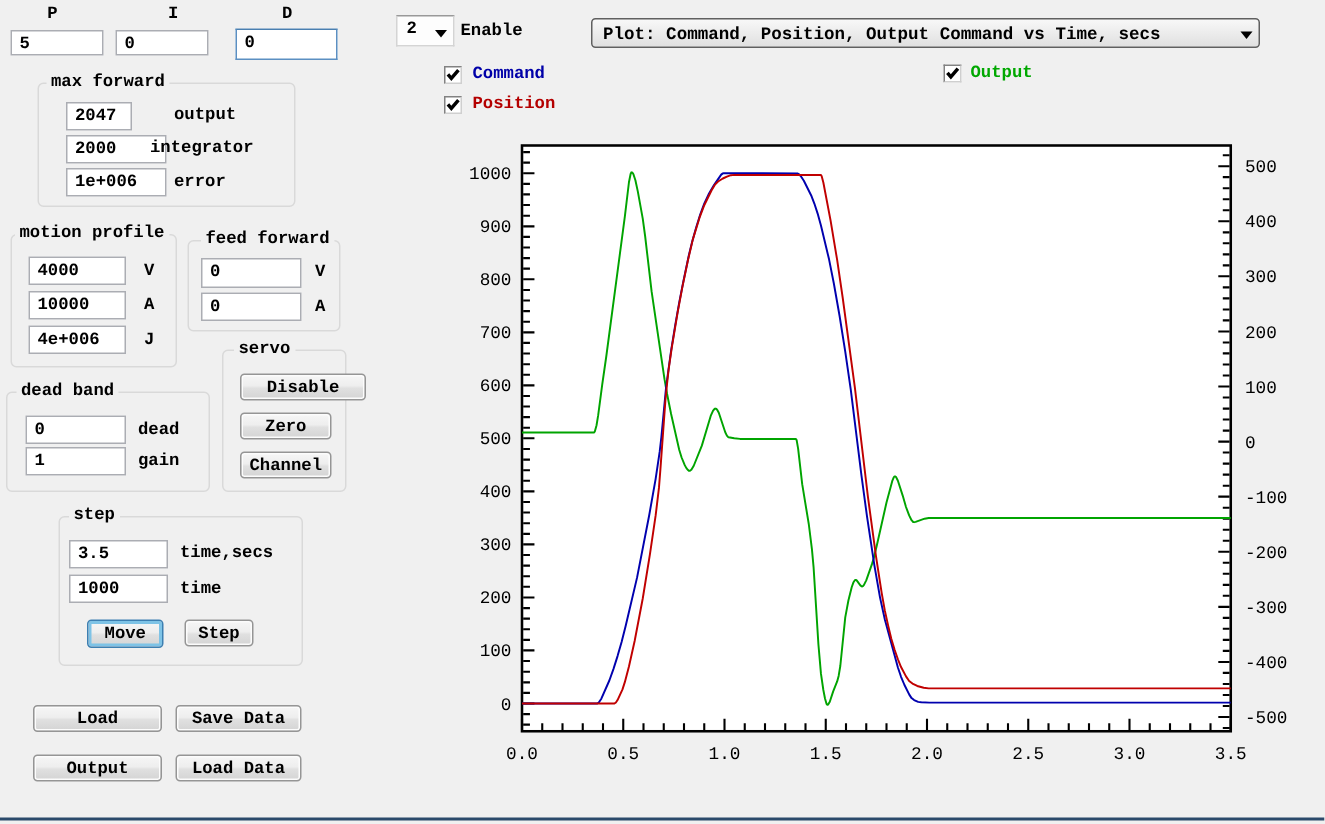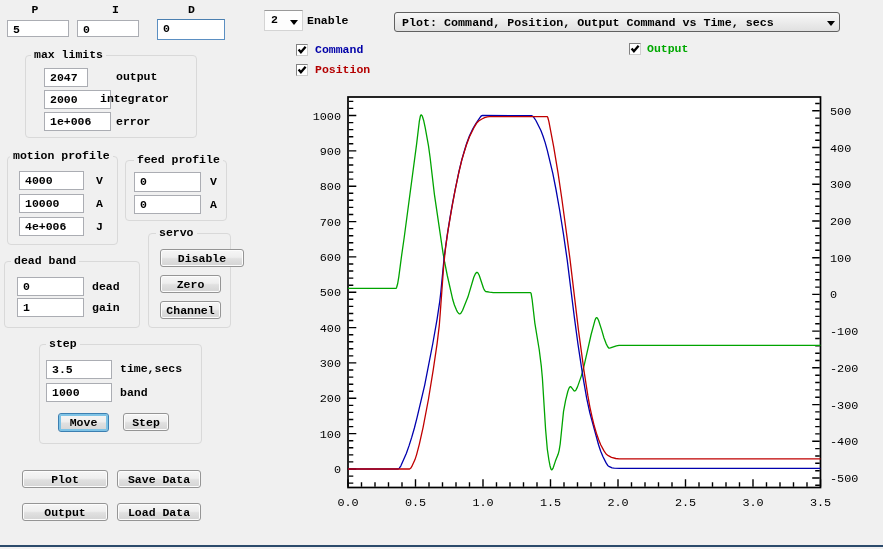--- a/index.html
+++ b/index.html
@@ -85,56 +85,56 @@
     </svg>
   </div>
 <div class="lbl" style="left:315px;top:64px;color:#b40000">Position</div>
 <div class="cb" style="left:629px;top:43px">
     <svg width="12" height="12" viewBox="0 0 12 12">
       <path d="M2.6,5.6 L4.9,8.3 L9.6,2.7" stroke="#000" stroke-width="2.3" fill="none"></path>
     </svg>
   </div>
 <div class="lbl" style="left:647px;top:43px;color:#00a800">Output</div>
 <div class="grp" style="left:25px;top:55px;width:172px;height:83px"></div>
-<div class="gtitle" style="left:31px;top:49px">max limits</div>
+<div class="gtitle" style="left:31px;top:49px">max forward</div>
 <div class="entry" style="left:44px;top:68px;width:44px;height:19px">2047</div>
 <div class="lbl" style="left:116px;top:71px;color:#000">output</div>
 <div class="entry" style="left:44px;top:90px;width:67px;height:19px">2000</div>
 <div class="lbl" style="left:100px;top:93px;color:#000">integrator</div>
 <div class="entry" style="left:44px;top:112px;width:67px;height:19px">1e+006</div>
 <div class="lbl" style="left:116px;top:115.5px;color:#000">error</div>
 <div class="grp" style="left:7px;top:156px;width:111px;height:89px"></div>
 <div class="gtitle" style="left:10px;top:150px">motion profile</div>
 <div class="entry" style="left:19px;top:171px;width:65px;height:19px">4000</div>
 <div class="lbl" style="left:96px;top:175px;color:#000">V</div>
 <div class="entry" style="left:19px;top:194px;width:65px;height:19px">10000</div>
 <div class="lbl" style="left:96px;top:198px;color:#000">A</div>
 <div class="entry" style="left:19px;top:217px;width:65px;height:19px">4e+006</div>
 <div class="lbl" style="left:96px;top:221px;color:#000">J</div>
 <div class="grp" style="left:125px;top:160px;width:102px;height:61px"></div>
-<div class="gtitle" style="left:134px;top:154px">feed profile</div>
+<div class="gtitle" style="left:134px;top:154px">feed forward</div>
 <div class="entry" style="left:134px;top:172px;width:67px;height:20px">0</div>
 <div class="lbl" style="left:210px;top:176px;color:#000">V</div>
 <div class="entry" style="left:134px;top:195px;width:67px;height:19px">0</div>
 <div class="lbl" style="left:210px;top:199px;color:#000">A</div>
 <div class="grp" style="left:148px;top:233px;width:83px;height:95px"></div>
 <div class="gtitle" style="left:156px;top:227px">servo</div>
 <div class="btn" style="left:160px;top:249px;width:84px;height:18px;line-height:17px">Disable</div>
 <div class="btn" style="left:160px;top:275px;width:61px;height:18px;line-height:17px">Zero</div>
 <div class="btn" style="left:160px;top:301px;width:61px;height:18px;line-height:17px">Channel</div>
 <div class="grp" style="left:4px;top:261px;width:136px;height:67px"></div>
 <div class="gtitle" style="left:11px;top:255px">dead band</div>
 <div class="entry" style="left:17px;top:277px;width:67px;height:19px">0</div>
 <div class="lbl" style="left:92px;top:280.5px;color:#000">dead</div>
 <div class="entry" style="left:17px;top:298px;width:67px;height:19px">1</div>
 <div class="lbl" style="left:92px;top:301.5px;color:#000">gain</div>
 <div class="grp" style="left:39px;top:344px;width:163px;height:100px"></div>
 <div class="gtitle" style="left:46px;top:338px">step</div>
 <div class="entry" style="left:46px;top:360px;width:66px;height:19px">3.5</div>
 <div class="lbl" style="left:120px;top:363px;color:#000">time,secs</div>
 <div class="entry" style="left:46px;top:383px;width:66px;height:19px">1000</div>
-<div class="lbl" style="left:120px;top:387px;color:#000">band</div>
+<div class="lbl" style="left:120px;top:387px;color:#000">time</div>
 <div class="btn focus" style="left:58px;top:413px;width:51px;height:19px;line-height:18px">Move</div>
 <div class="btn" style="left:123px;top:413px;width:46px;height:18px;line-height:17px">Step</div>
-<div class="btn" style="left:22px;top:470px;width:86px;height:18px;line-height:17px">Plot</div>
+<div class="btn" style="left:22px;top:470px;width:86px;height:18px;line-height:17px">Load</div>
 <div class="btn" style="left:117px;top:470px;width:84px;height:18px;line-height:17px">Save Data</div>
 <div class="btn" style="left:22px;top:503px;width:86px;height:18px;line-height:17px">Output</div>
 <div class="btn" style="left:117px;top:503px;width:84px;height:18px;line-height:17px">Load Data</div>
 <div style="position:absolute;left:0;top:545px;width:883px;height:2px;background:#2b4a6b"></div>
 </body></html>

